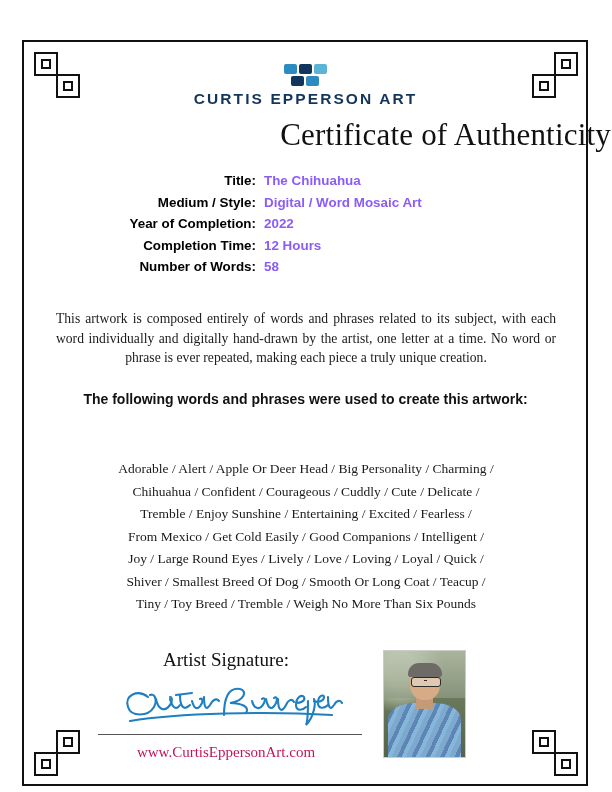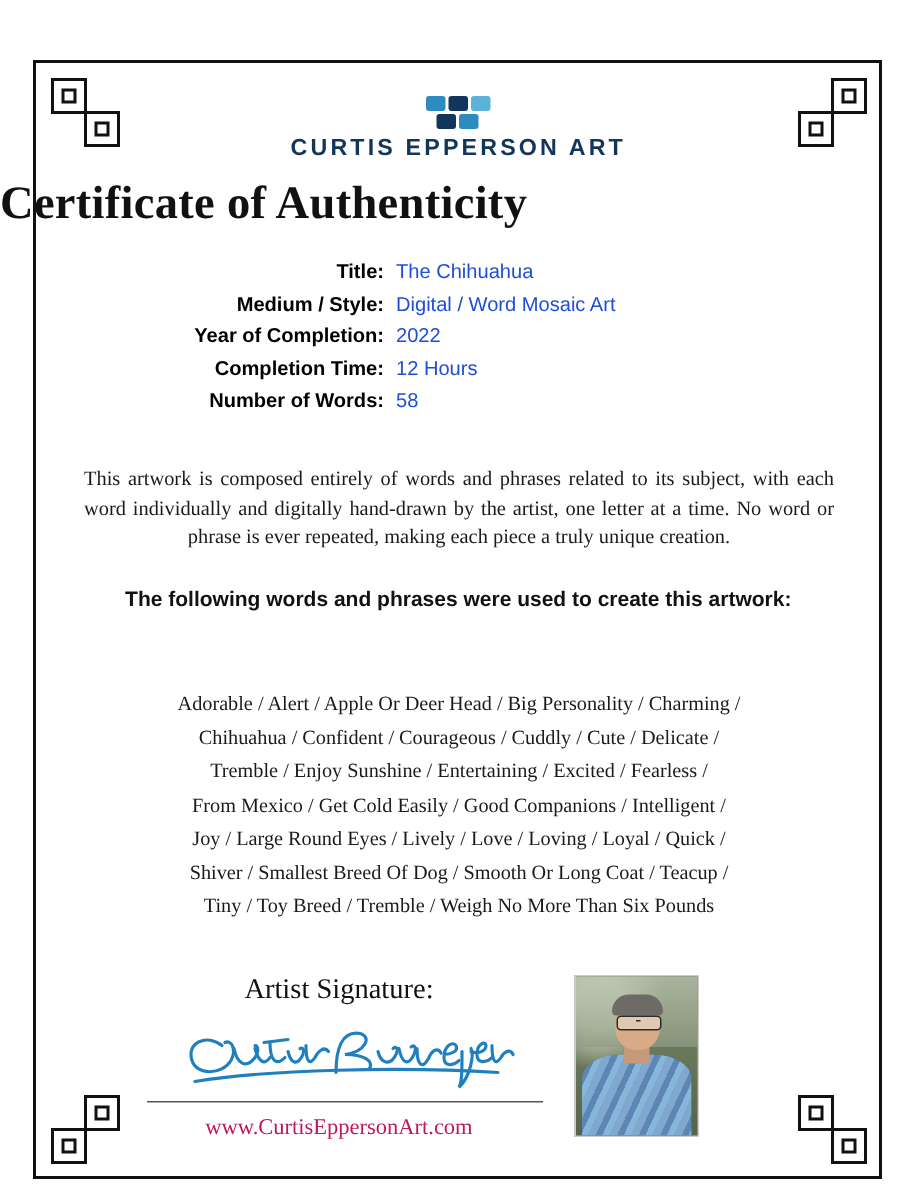--- a/index.html
+++ b/index.html
@@ -73,24 +73,24 @@
     letter-spacing: 2.1px;
     color: #12355b;
     font-weight: 700;
   }
 
   
   .cert-title {
     position: absolute;
     left: 0; right: 0;
     top: 99px;
-    text-align: left;
+    text-align: right;
     font-family: "Liberation Serif", serif;
     font-size: 31px;
-    font-weight: 700;
+    font-weight: 400;
     letter-spacing: 0.2px;
     color: #111111;
   }
 
   
   .details {
     position: absolute;
     top: 152px;
     left: 0;
     width: 612px;
@@ -106,22 +106,22 @@
   .details td.k {
     width: 256px;
     text-align: right;
     font-weight: 700;
     padding-right: 8px;
     color: #000000;
     white-space: nowrap;
   }
   .details td.v {
     text-align: left;
-    font-weight: 400;
-    color: #1d4ed8;
+    font-weight: 700;
+    color: #8b5cf6;
     white-space: nowrap;
   }
 
   
   .blurb {
     position: absolute;
     left: 56px;
     width: 500px;
     top: 291px;
     font-size: 13.6px;

